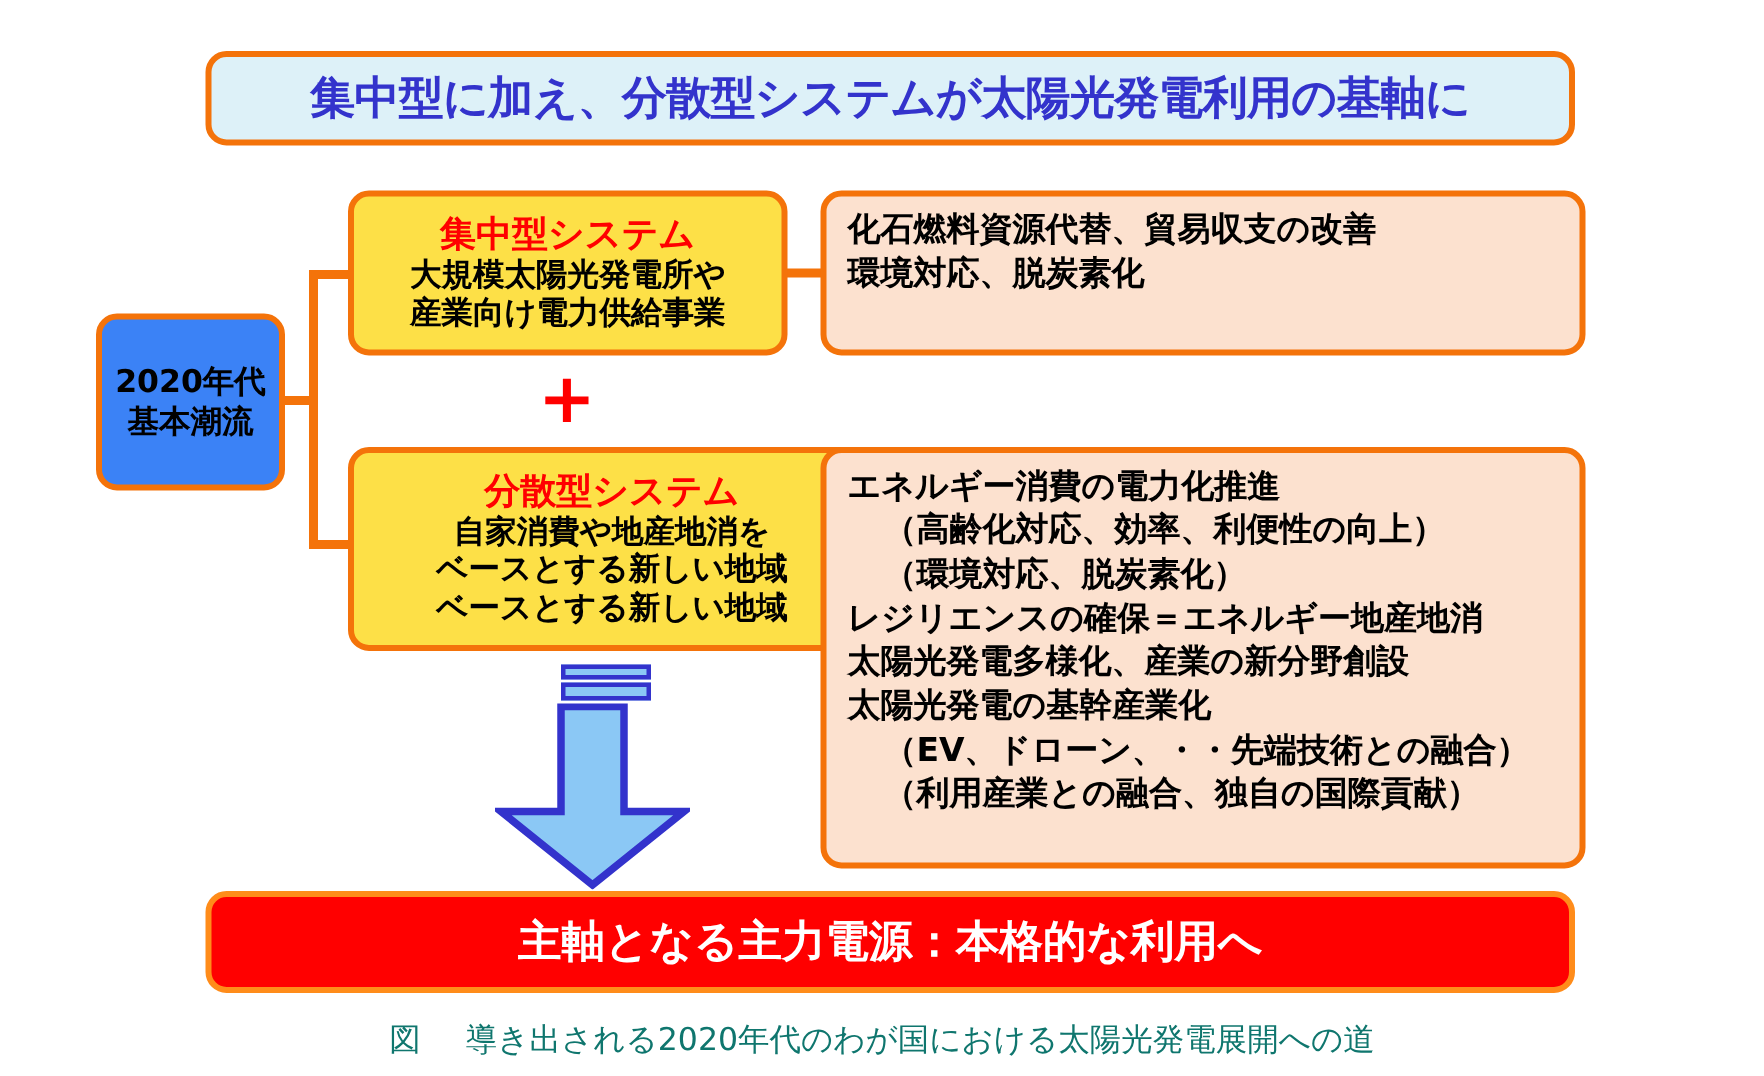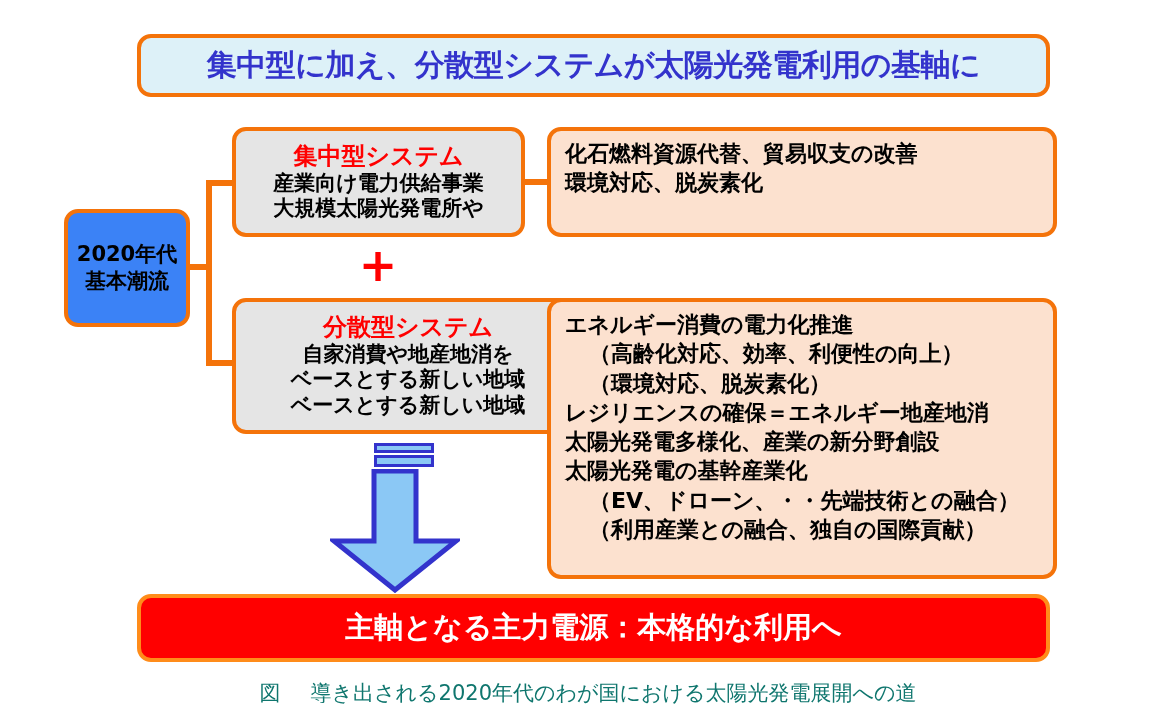--- a/index.html
+++ b/index.html
@@ -63,21 +63,21 @@
     color: #000000;
     white-space: nowrap;
   }
 
   
   .conn { position: absolute; background: #f4730a; }
 
   
   .sys-box {
     position: absolute;
-    background: #e5e5e5;
+    background: #fde047;
     border: 4px solid #f4730a;
     border-radius: 14px;
     box-sizing: border-box;
     display: flex;
     flex-direction: column;
     align-items: center;
     justify-content: center;
     padding: 2px 6px;
   }
   .sys-box-1 { left: 232px; top: 110px; width: 293px; height: 110px; }
@@ -197,22 +197,22 @@
   <div class="conn" style="left:206px; top:163px; width:6px; height:186px;"></div>
   <div class="conn" style="left:206px; top:163px; width:30px; height:6px;"></div>
   <div class="conn" style="left:206px; top:343px; width:30px; height:6px;"></div>
 
   <div class="conn" style="left:521px; top:162px; width:30px; height:6px;"></div>
 
   <div class="conn" style="left:521px; top:346px; width:30px; height:6px;"></div>
 
   <div class="sys-box sys-box-1">
     <span class="sys-title">集中型システム</span>
+    <span class="sys-line">大規模太陽光発電所や</span>
     <span class="sys-line">産業向け電力供給事業</span>
-    <span class="sys-line">大規模太陽光発電所や</span>
   </div>
 
   <div class="plus-sign">+</div>
 
   <div class="sys-box sys-box-2">
     <span class="sys-title">分散型システム</span>
     <span class="sys-line">自家消費や地産地消を</span>
     <span class="sys-line">ベースとする新しい地域</span>
     <span class="sys-line">ベースとする新しい地域</span>
   </div>

